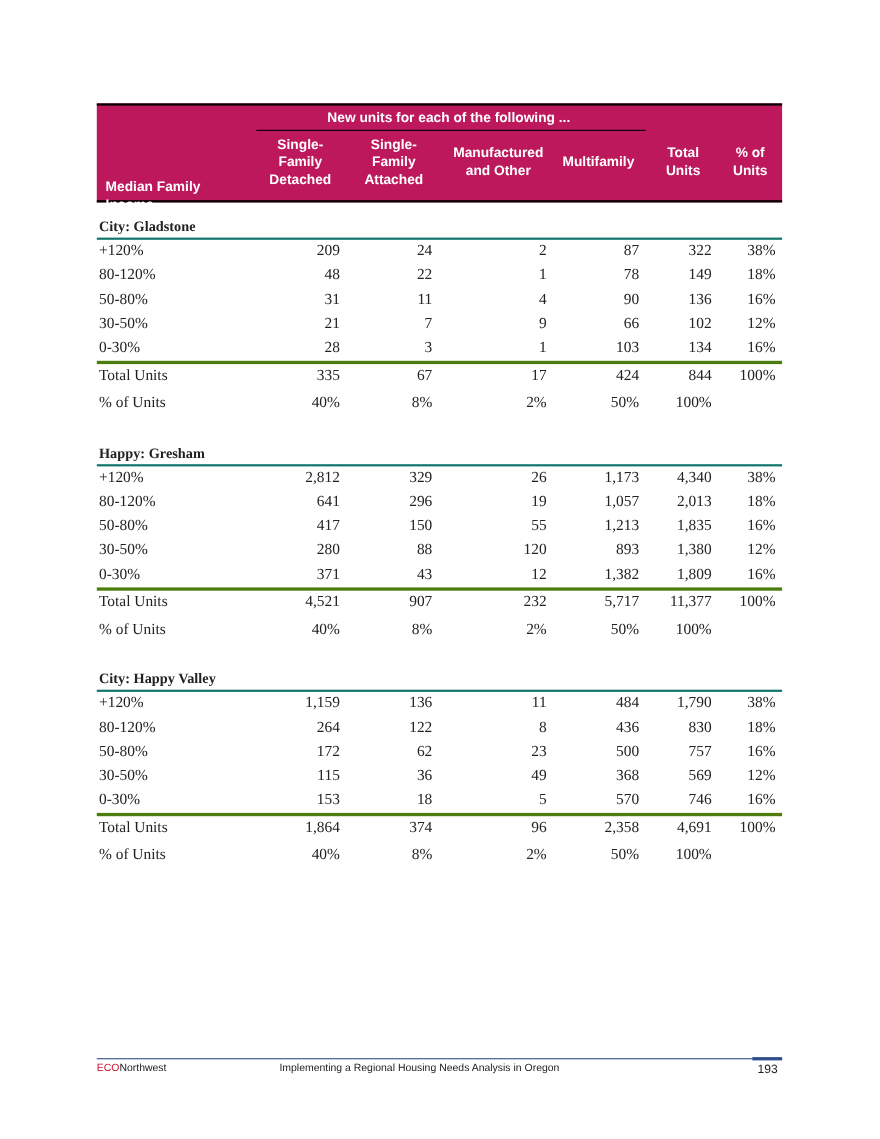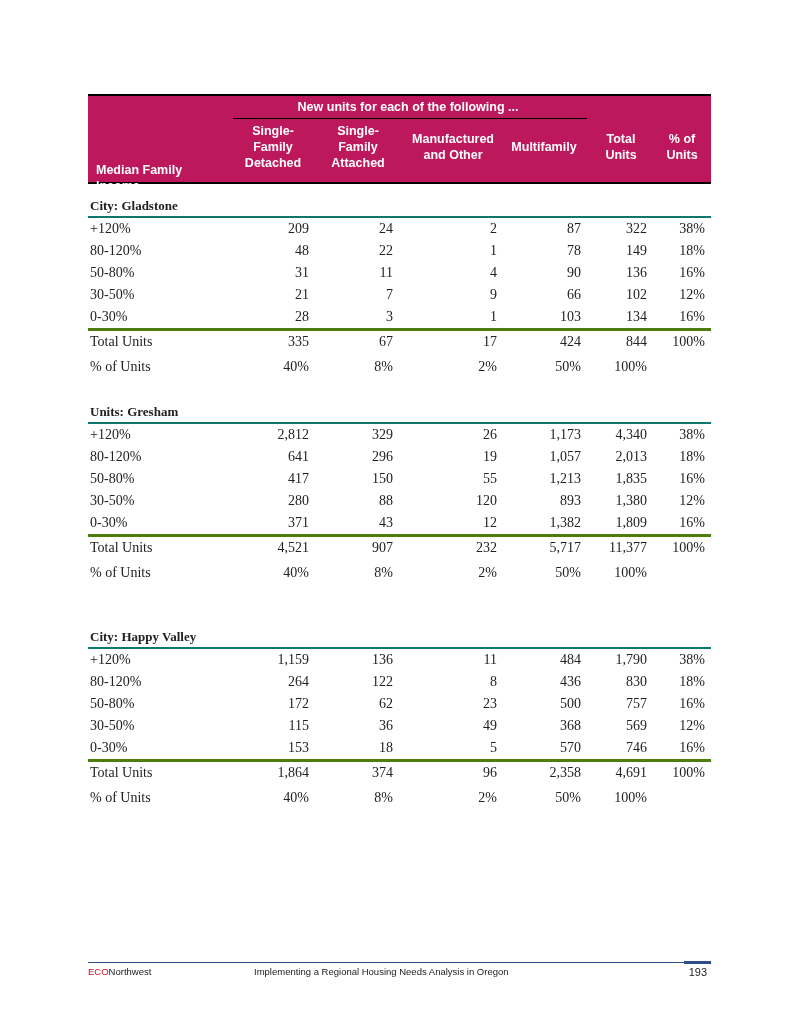--- a/index.html
+++ b/index.html
@@ -175,21 +175,21 @@
         <div class="row pct">
           <span class="c-label">% of Units</span>
           <span class="c-sfd">40%</span>
           <span class="c-sfa">8%</span>
           <span class="c-mfg">2%</span>
           <span class="c-mf">50%</span>
           <span class="c-tot">100%</span>
         </div>
       </div>
       <div class="section" style="top: 402px;">
-        <div class="city">Units: Gresham</div>
+        <div class="city">Happy: Gresham</div>
         <div class="row ">
           <span class="c-label">+120%</span>
           <span class="c-sfd">2,812</span>
           <span class="c-sfa">329</span>
           <span class="c-mfg">26</span>
           <span class="c-mf">1,173</span>
           <span class="c-tot">4,340</span>
           <span class="c-pct">38%</span>
         </div>
         <div class="row ">
@@ -239,21 +239,21 @@
         </div>
         <div class="row pct">
           <span class="c-label">% of Units</span>
           <span class="c-sfd">40%</span>
           <span class="c-sfa">8%</span>
           <span class="c-mfg">2%</span>
           <span class="c-mf">50%</span>
           <span class="c-tot">100%</span>
         </div>
       </div>
-      <div class="section" style="top: 607px; margin-top: 20px;">
+      <div class="section" style="top: 607px;">
         <div class="city">City: Happy Valley</div>
         <div class="row ">
           <span class="c-label">+120%</span>
           <span class="c-sfd">1,159</span>
           <span class="c-sfa">136</span>
           <span class="c-mfg">11</span>
           <span class="c-mf">484</span>
           <span class="c-tot">1,790</span>
           <span class="c-pct">38%</span>
         </div>

